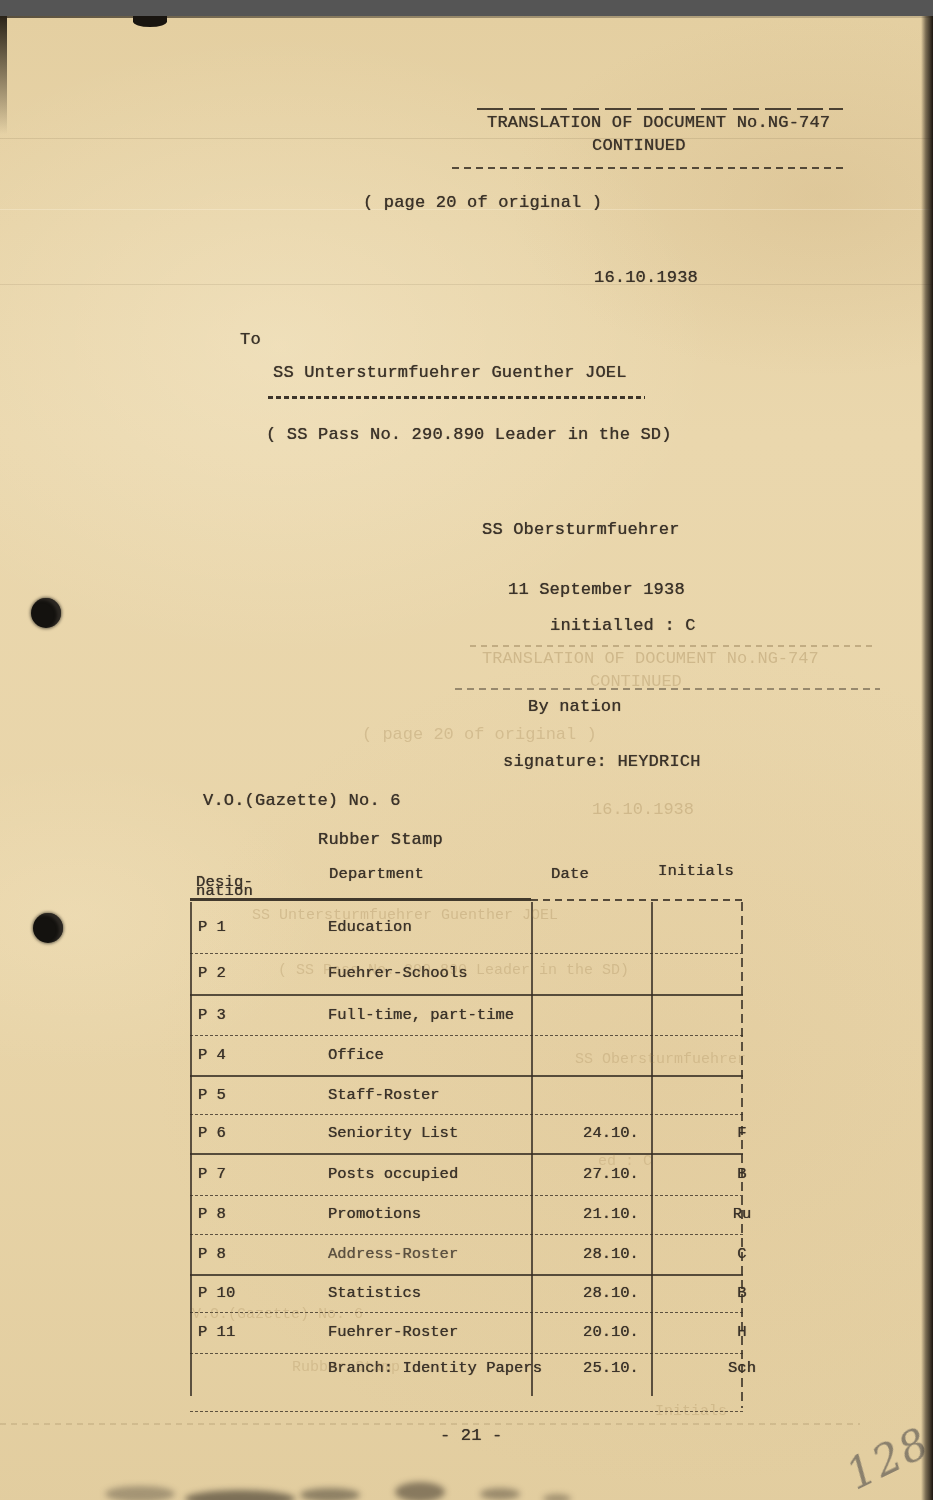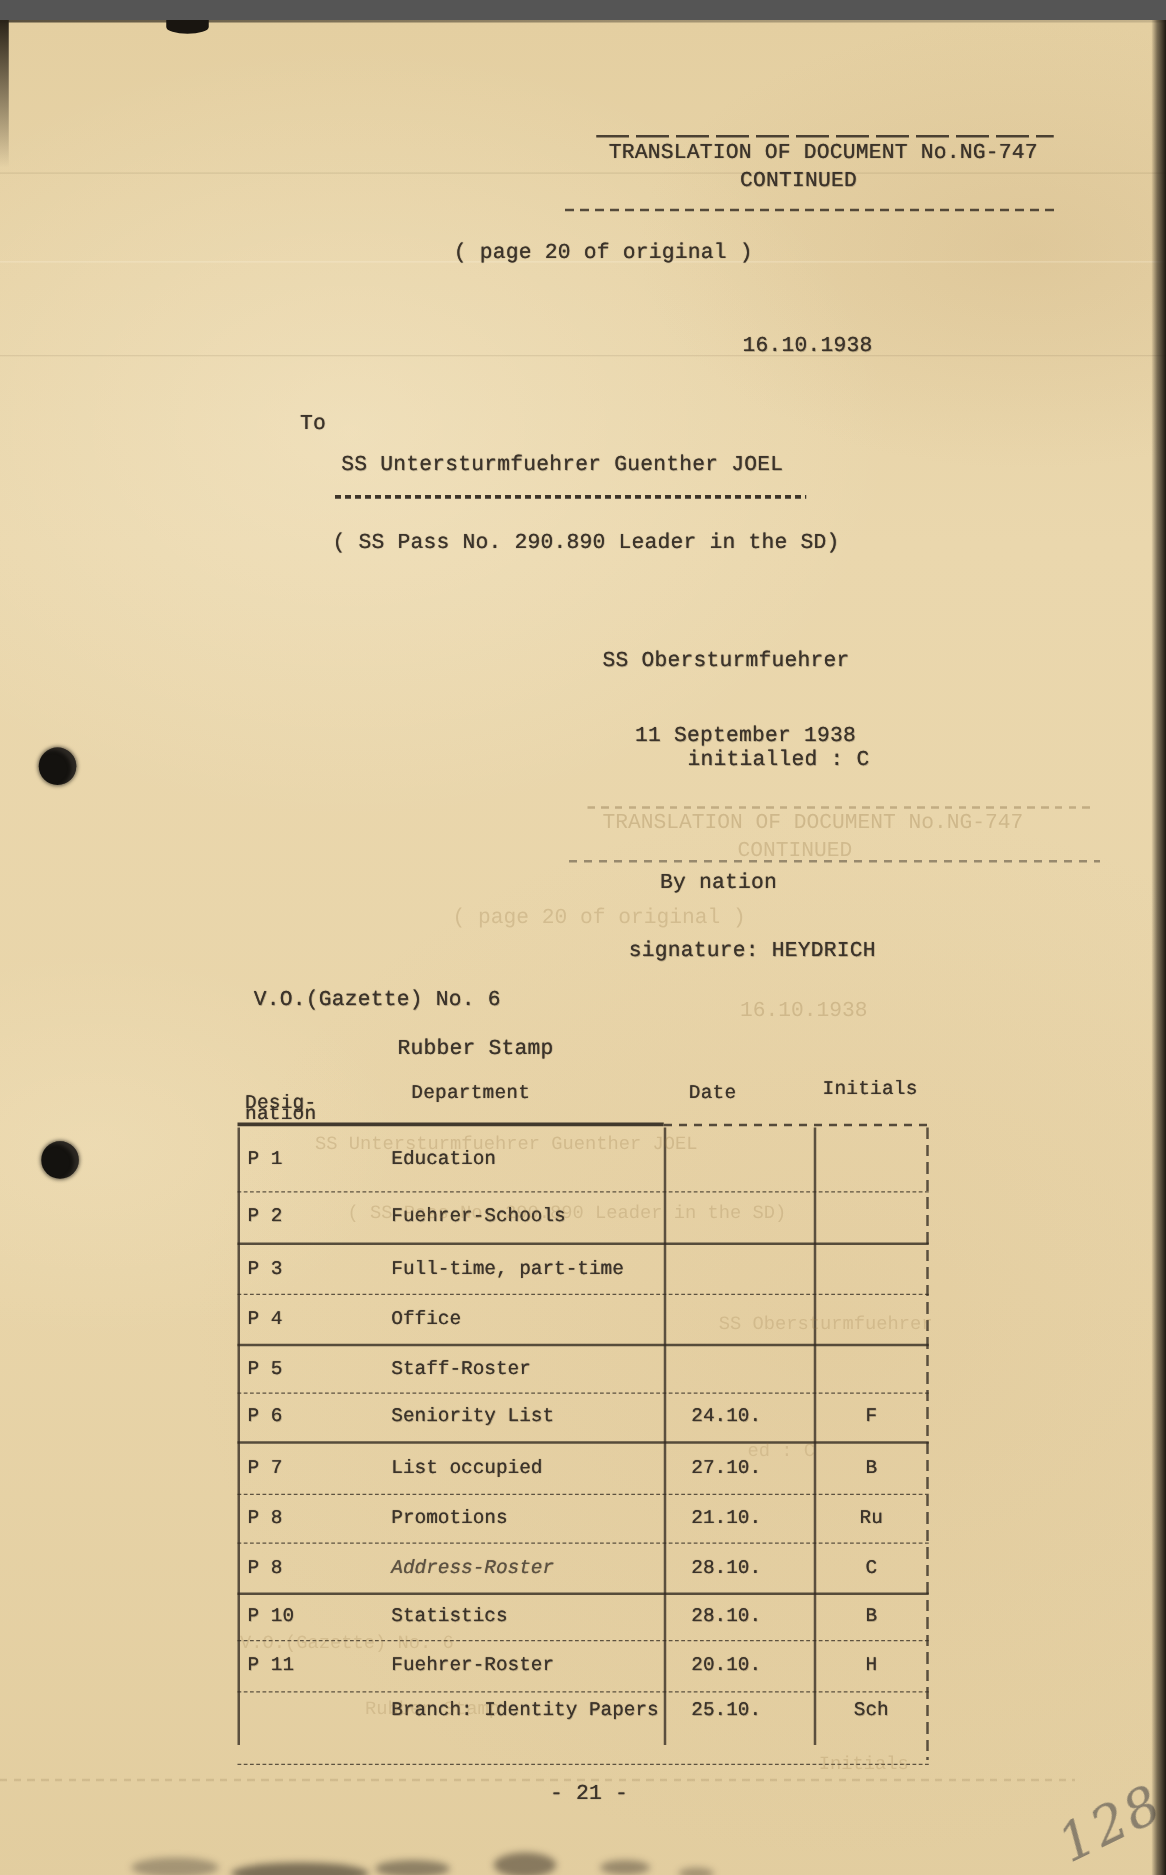--- a/index.html
+++ b/index.html
@@ -41,21 +41,21 @@
   .longdash{background:repeating-linear-gradient(90deg,rgba(48,40,31,.85) 0 26px,transparent 26px 32px);}
   .dotdash{background:repeating-linear-gradient(90deg,rgba(48,40,31,.8) 0 7px,transparent 7px 12px);}
   .underdash{background:repeating-linear-gradient(90deg,rgba(42,35,27,.9) 0 5px,transparent 5px 8px);height:3px;}
   .ghostline{background:repeating-linear-gradient(90deg,rgba(120,95,55,.35) 0 6px,transparent 6px 11px);height:2px;}
   .crease{position:absolute;left:0;width:933px;height:1px;}
 
   
   .tbl{position:absolute;left:190px;top:886px;width:553px;height:494px;}
   .vline{position:absolute;top:0;width:1.6px;height:494px;background:rgba(52,44,34,.78);}
   .vline.vdash{background:repeating-linear-gradient(180deg,rgba(52,44,34,.78) 0 9px,transparent 9px 14px);}
-  .trow{display:grid;grid-template-columns:123px 218px 120px 92px;align-items:center;}
+  .trow{display:grid;grid-template-columns:123px 218px 120px 92px;align-items:center;gap:15px;}
   .trow.rb-dash{border-bottom:1.7px dashed rgba(55,46,36,.78);}
   .trow.rb-solid{border-bottom:2px solid rgba(50,42,33,.8);}
   .cell{font-size:15.5px;color:#3b332a;white-space:pre;line-height:1;
         text-shadow:0 0 .7px rgba(59,49,38,.85), .5px .4px 0 rgba(59,49,38,.22);}
   .c-desig{padding-left:8px;}
   .c-date{text-align:center;padding-right:20px;}
   .c-init{text-align:center;}
   .rowtop{align-items:start;}
   .rowtop .cell{padding-top:7px;}
 
@@ -91,21 +91,21 @@
   <span class="t" style="left:363px;top:177px;">( page 20 of original )</span>
   <span class="t" style="left:594px;top:252px;">16.10.1938</span>
 
   <span class="t" style="left:240px;top:314px;">To</span>
   <span class="t" style="left:273px;top:347px;">SS Untersturmfuehrer Guenther JOEL</span>
   <div class="dashline underdash" style="left:268px;top:380px;width:377px;"></div>
   <span class="t" style="left:266px;top:409px;">( SS Pass No. 290.890 Leader in the SD)</span>
 
   <span class="t" style="left:482px;top:504px;">SS Obersturmfuehrer</span>
   <span class="t" style="left:508px;top:564px;">11 September 1938</span>
-  <span class="t" style="left:550px;top:583px;">initialled : C</span>
+  <span class="t" style="left:550px;top:600px;">initialled : C</span>
 
   <div class="dashline ghostline" style="left:470px;top:629px;width:404px;"></div>
   <span class="ghost" style="left:482px;top:634px;opacity:.55;">TRANSLATION OF DOCUMENT No.NG-747</span>
   <span class="ghost" style="left:590px;top:657px;opacity:.5;">CONTINUED</span>
   <div class="dashline dotdash" style="left:455px;top:672px;width:425px;opacity:.55;"></div>
 
   <span class="t" style="left:528px;top:681px;">By nation</span>
 
   <span class="ghost" style="left:362px;top:710px;opacity:.45;">( page 20 of original )</span>
   <span class="t" style="left:503px;top:736px;">signature: HEYDRICH</span>
@@ -160,33 +160,33 @@
       <span class="cell c-init"></span>
     </div>
     <div class="trow rb-solid" style="height:38px;">
       <span class="cell c-desig">P 6</span>
       <span class="cell">Seniority List</span>
       <span class="cell c-date">24.10.</span>
       <span class="cell c-init">F</span>
     </div>
     <div class="trow rb-dash" style="height:40px;">
       <span class="cell c-desig">P 7</span>
-      <span class="cell">List occupied</span>
+      <span class="cell">Posts occupied</span>
       <span class="cell c-date">27.10.</span>
       <span class="cell c-init">B</span>
     </div>
     <div class="trow rb-dash" style="height:38px;">
       <span class="cell c-desig">P 8</span>
       <span class="cell">Promotions</span>
       <span class="cell c-date">21.10.</span>
       <span class="cell c-init">Ru</span>
     </div>
     <div class="trow rb-solid" style="height:39px;">
       <span class="cell c-desig">P 8</span>
-      <span class="cell" style="opacity:.8;font-style:italic;">Address-Roster</span>
+      <span class="cell" style="opacity:.8;">Address-Roster</span>
       <span class="cell c-date">28.10.</span>
       <span class="cell c-init">C</span>
     </div>
     <div class="trow rb-dash" style="height:36px;">
       <span class="cell c-desig">P 10</span>
       <span class="cell">Statistics</span>
       <span class="cell c-date">28.10.</span>
       <span class="cell c-init">B</span>
     </div>
     <div class="trow rb-dash" style="height:40px;">

